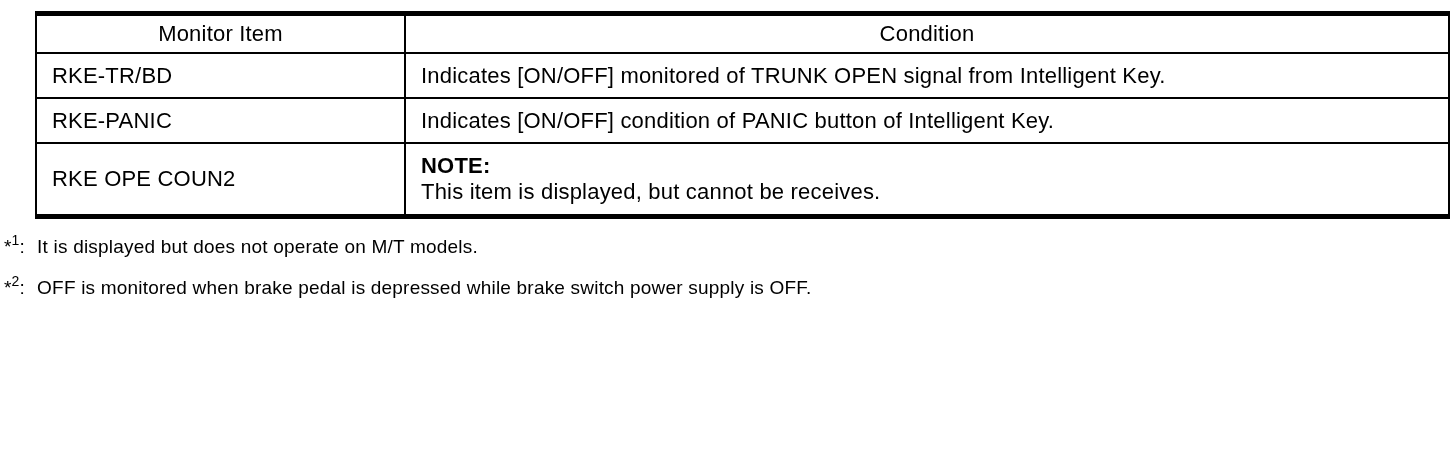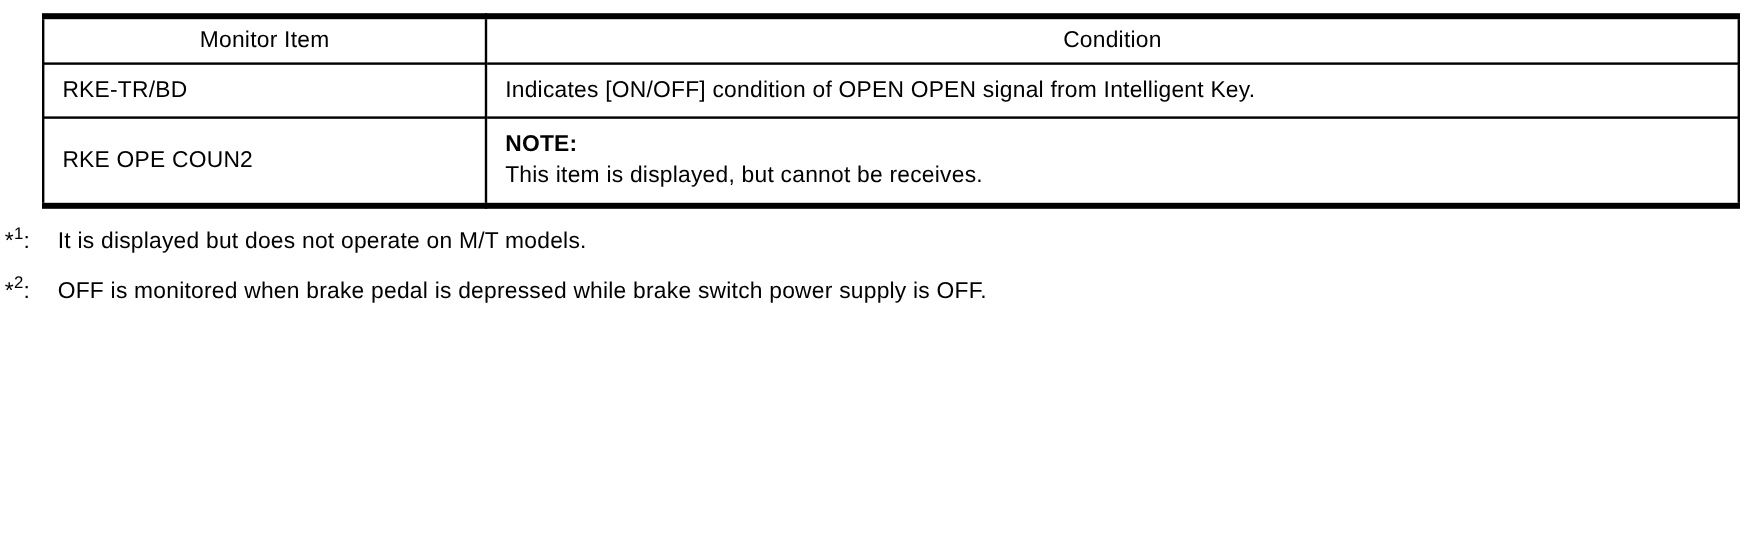--- a/index.html
+++ b/index.html
@@ -28,21 +28,21 @@
     margin: 11px 0 0 35px;
     border-left: 2px solid #000;
     border-right: 2px solid #000;
     border-top: 5px solid #000;
     border-bottom: 5px solid #000;
   }
   col.col-item { width: 369px; }
   col.col-condition { width: 1044px; }
   th, td {
     border: 2px solid #000;
-    font-size: 19px;
+    font-size: 22px;
     line-height: 26px;
     letter-spacing: 0.2px;
     vertical-align: middle;
     padding: 2px 6px 2px 15px;
     overflow: hidden;
   }
   th {
     font-weight: normal;
     text-align: center;
     height: 32px;
@@ -62,42 +62,46 @@
     letter-spacing: 0.2px;
     margin-bottom: 17px;
     white-space: nowrap;
   }
   .footnote sup {
     font-size: 14px;
     line-height: 0;
     position: relative;
     top: -1px;
   }
-  .footnote .fn-text { margin-left: 23px; }
+  .footnote .fn-text { margin-left: 12px; }
 </style>
 </head>
 <body>
 
 <div class="page">
 
   <table class="monitor-table">
     <colgroup>
       <col class="col-item">
       <col class="col-condition">
     </colgroup>
     <thead>
       <tr>
         <th>Monitor Item</th>
         <th>Condition</th>
       </tr>
     </thead>
     <tbody>
       <tr class="row-single">
         <td>RKE-TR/BD</td>
-        <td>Indicates [ON/OFF] condition of OPEN OPEN signal from Intelligent Key.</td>
+        <td>Indicates [ON/OFF] monitored of TRUNK OPEN signal from Intelligent Key.</td>
+      </tr>
+      <tr class="row-single">
+        <td>RKE-PANIC</td>
+        <td>Indicates [ON/OFF] condition of PANIC button of Intelligent Key.</td>
       </tr>
       <tr class="row-note">
         <td>RKE OPE COUN2</td>
         <td>
           <div class="cond-line note-label">NOTE:</div>
           <div class="cond-line">This item is displayed, but cannot be receives.</div>
         </td>
       </tr>
     </tbody>
   </table>

